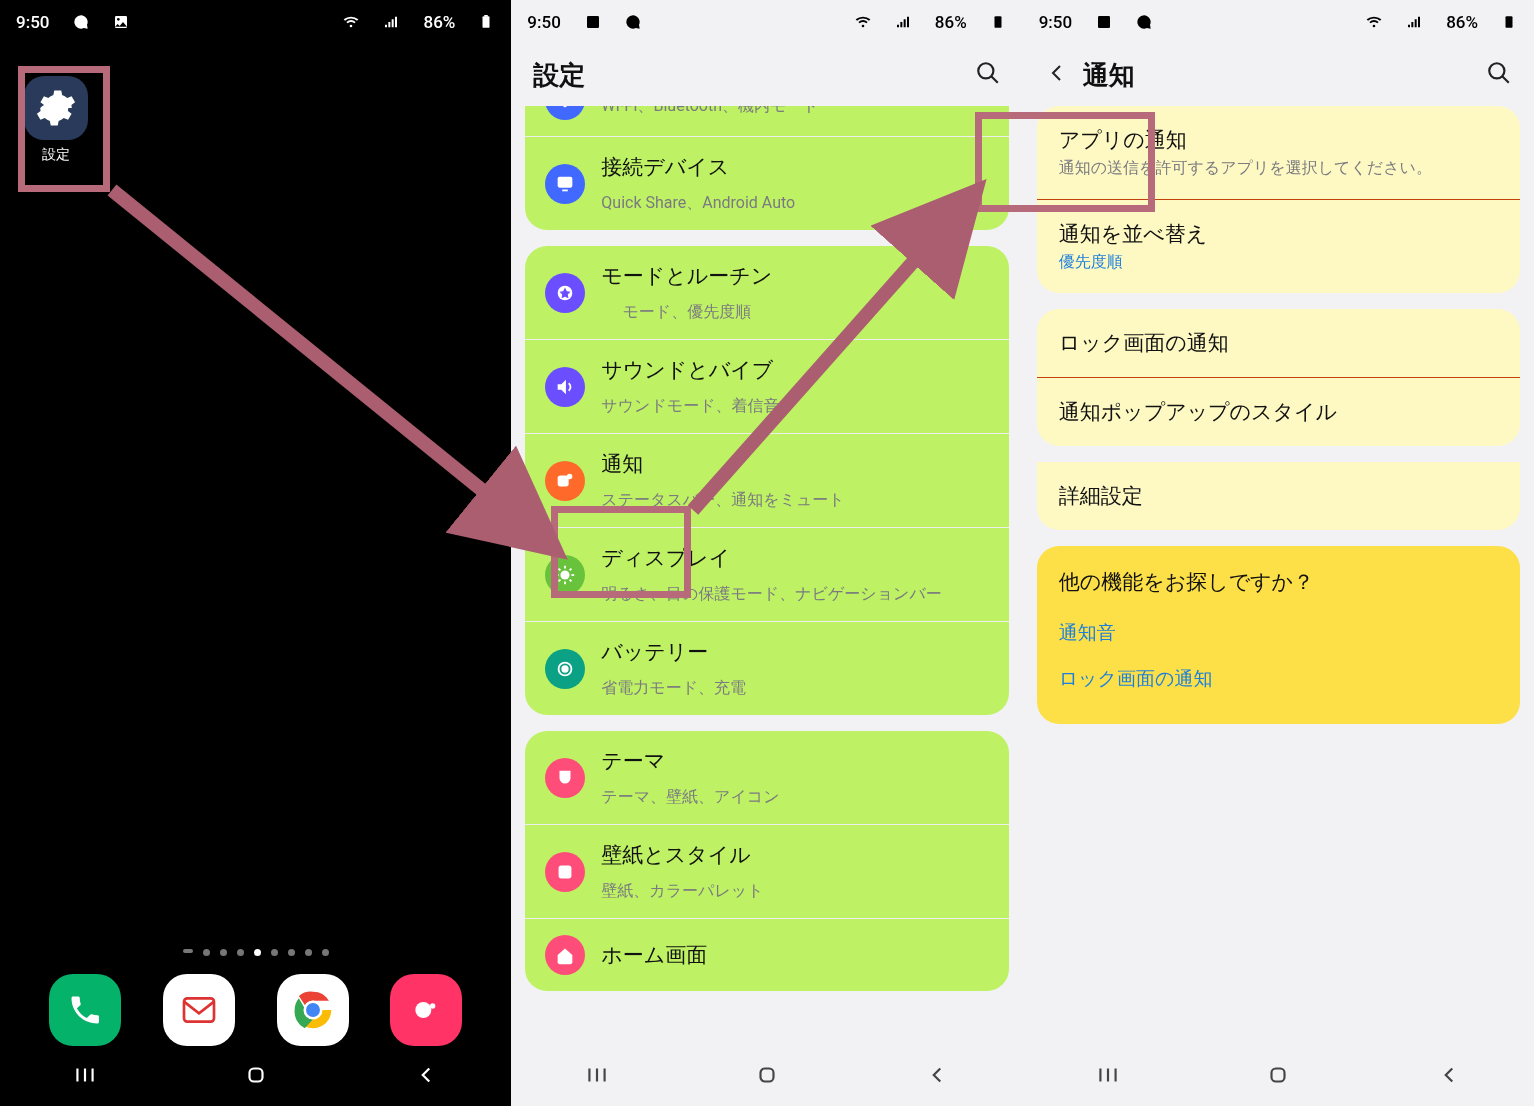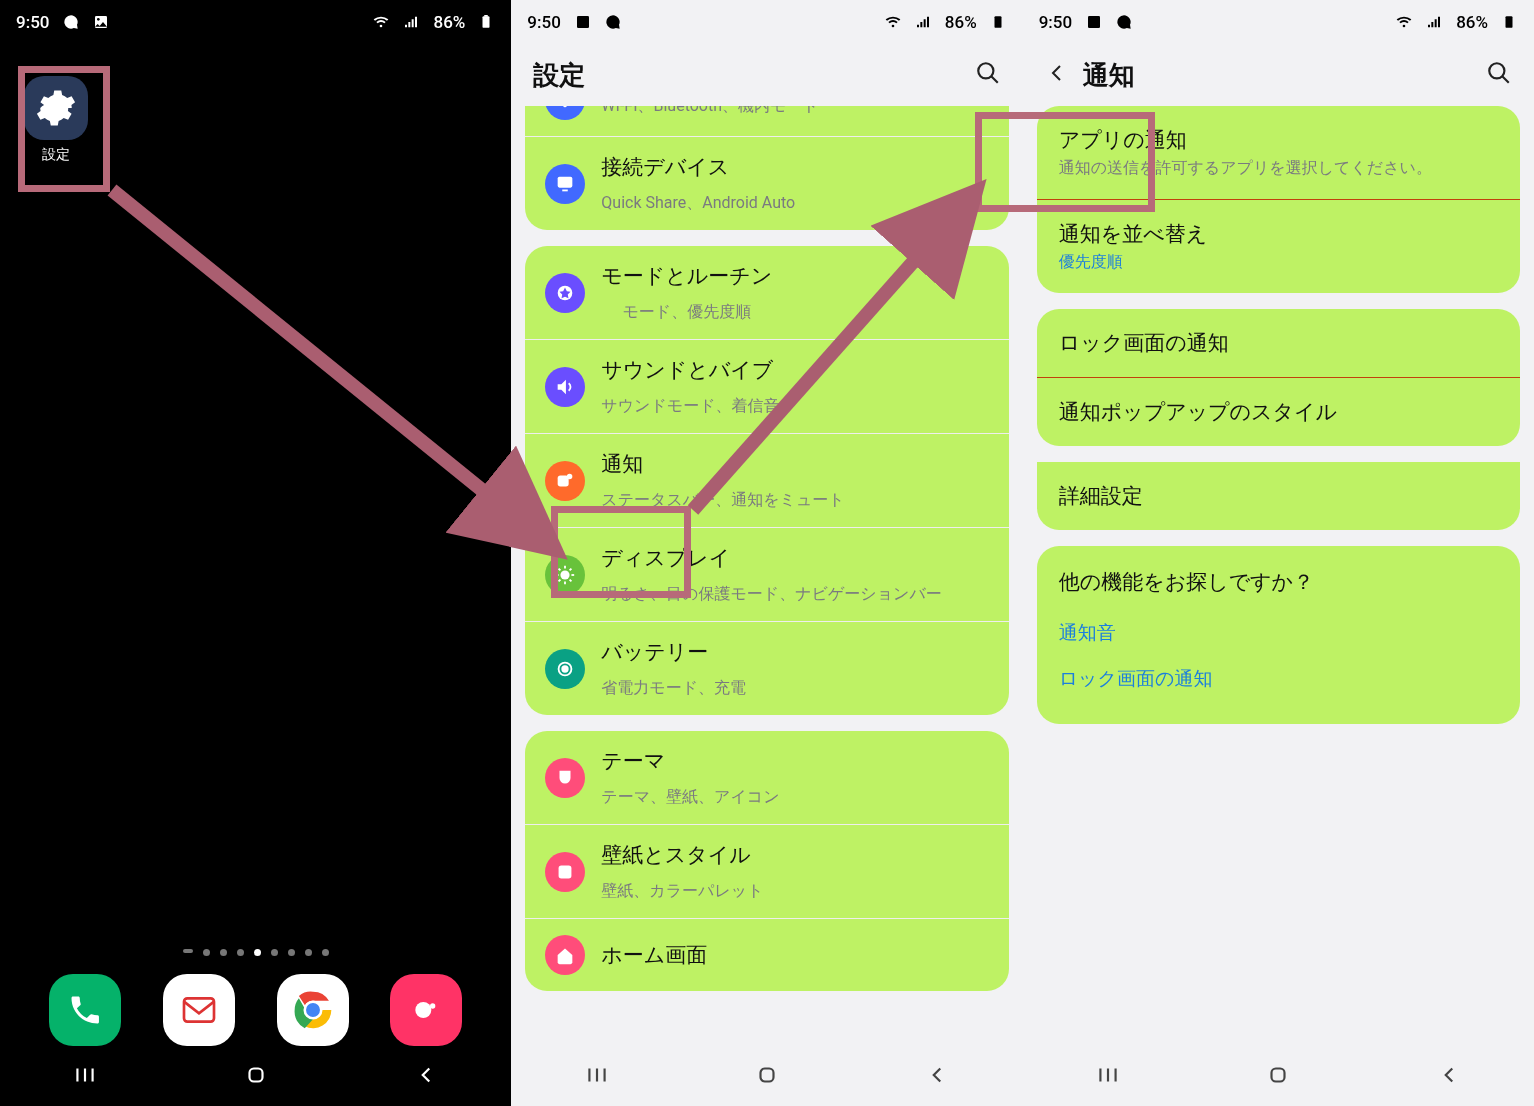--- a/index.html
+++ b/index.html
@@ -21,21 +21,21 @@
     height: 44px;
     display: flex;
     align-items: center;
     justify-content: space-between;
     padding: 0 16px;
     font-size: 17px;
     font-weight: 500;
   }
   .panel1 .statusbar { color: #fff; }
   .panel2 .statusbar, .panel3 .statusbar { color: #000; }
-  .sb-left, .sb-right { display: flex; align-items: center; gap: 14px; }
+  .sb-left, .sb-right { display: flex; align-items: center; gap: 24px; }
   .sb-icon { width: 16px; height: 16px; display: inline-flex; align-items: center; }
 
   
   .navbar {
     position: absolute;
     bottom: 0; left: 0; right: 0;
     height: 58px;
     display: flex;
     align-items: center;
     justify-content: space-around;
@@ -114,32 +114,32 @@
   .settings-item .txt .sub { font-size: 16px; color: #7a7a80; margin-top: 12px; text-align: center; }
 
   .card.partial-top { margin-top: -42px; }
 
   
   .notif-scroll {
     position: absolute;
     top: 106px; bottom: 58px; left: 14px; right: 14px;
   }
   .notif-item {
-    background: #bef264;
+    background: #fef9c3;
     padding: 20px 22px;
   }
   .notif-item .title { font-size: 21px; color: #111; }
   .notif-item .sub { font-size: 16px; color: #7a7a80; margin-top: 4px; }
   .notif-item .link { font-size: 16px; color: #1b7fdd; margin-top: 4px; }
   .notif-group-top { border-top-left-radius: 22px; border-top-right-radius: 22px; }
   .notif-group-bot { border-bottom-left-radius: 22px; border-bottom-right-radius: 22px; }
   .notif-item + .notif-item:not(.gap) { border-top: 1px solid #c2410c; }
   .notif-gap { height: 16px; }
   .more-card {
-    background: #bef264;
+    background: #fde047;
     border-radius: 22px;
     padding: 22px;
     margin-top: 16px;
   }
   .more-card .q { font-size: 21px; color: #111; margin-bottom: 14px; }
   .more-card .lnk { font-size: 19px; color: #1b7fdd; padding: 10px 0; }
 
   
   .highlight {
     position: absolute;

